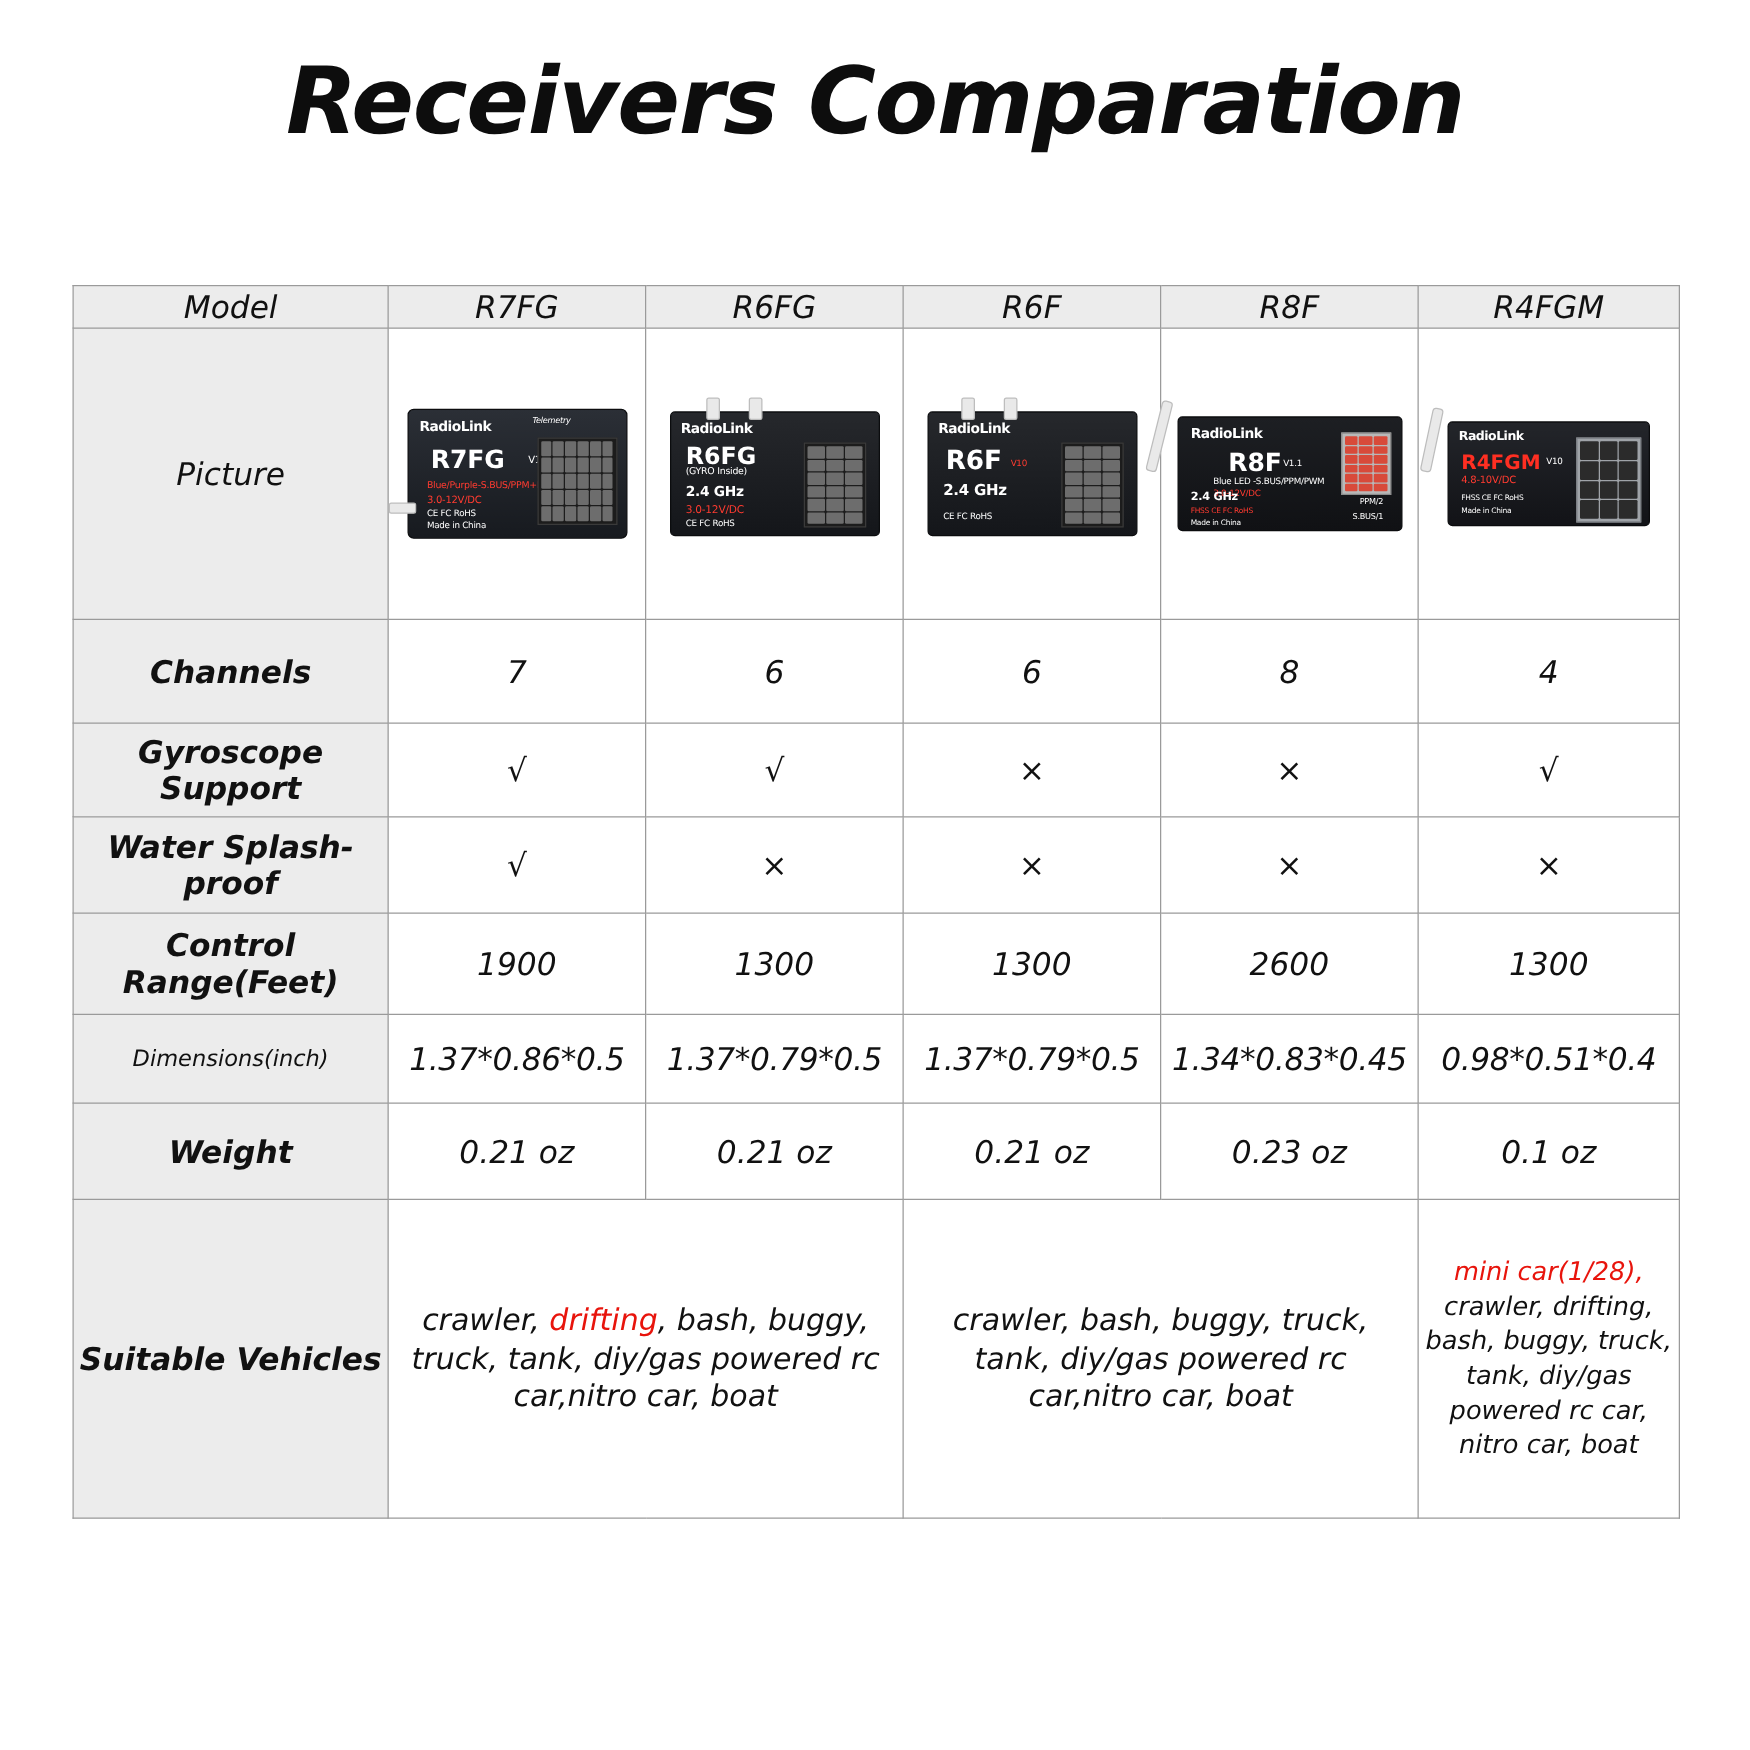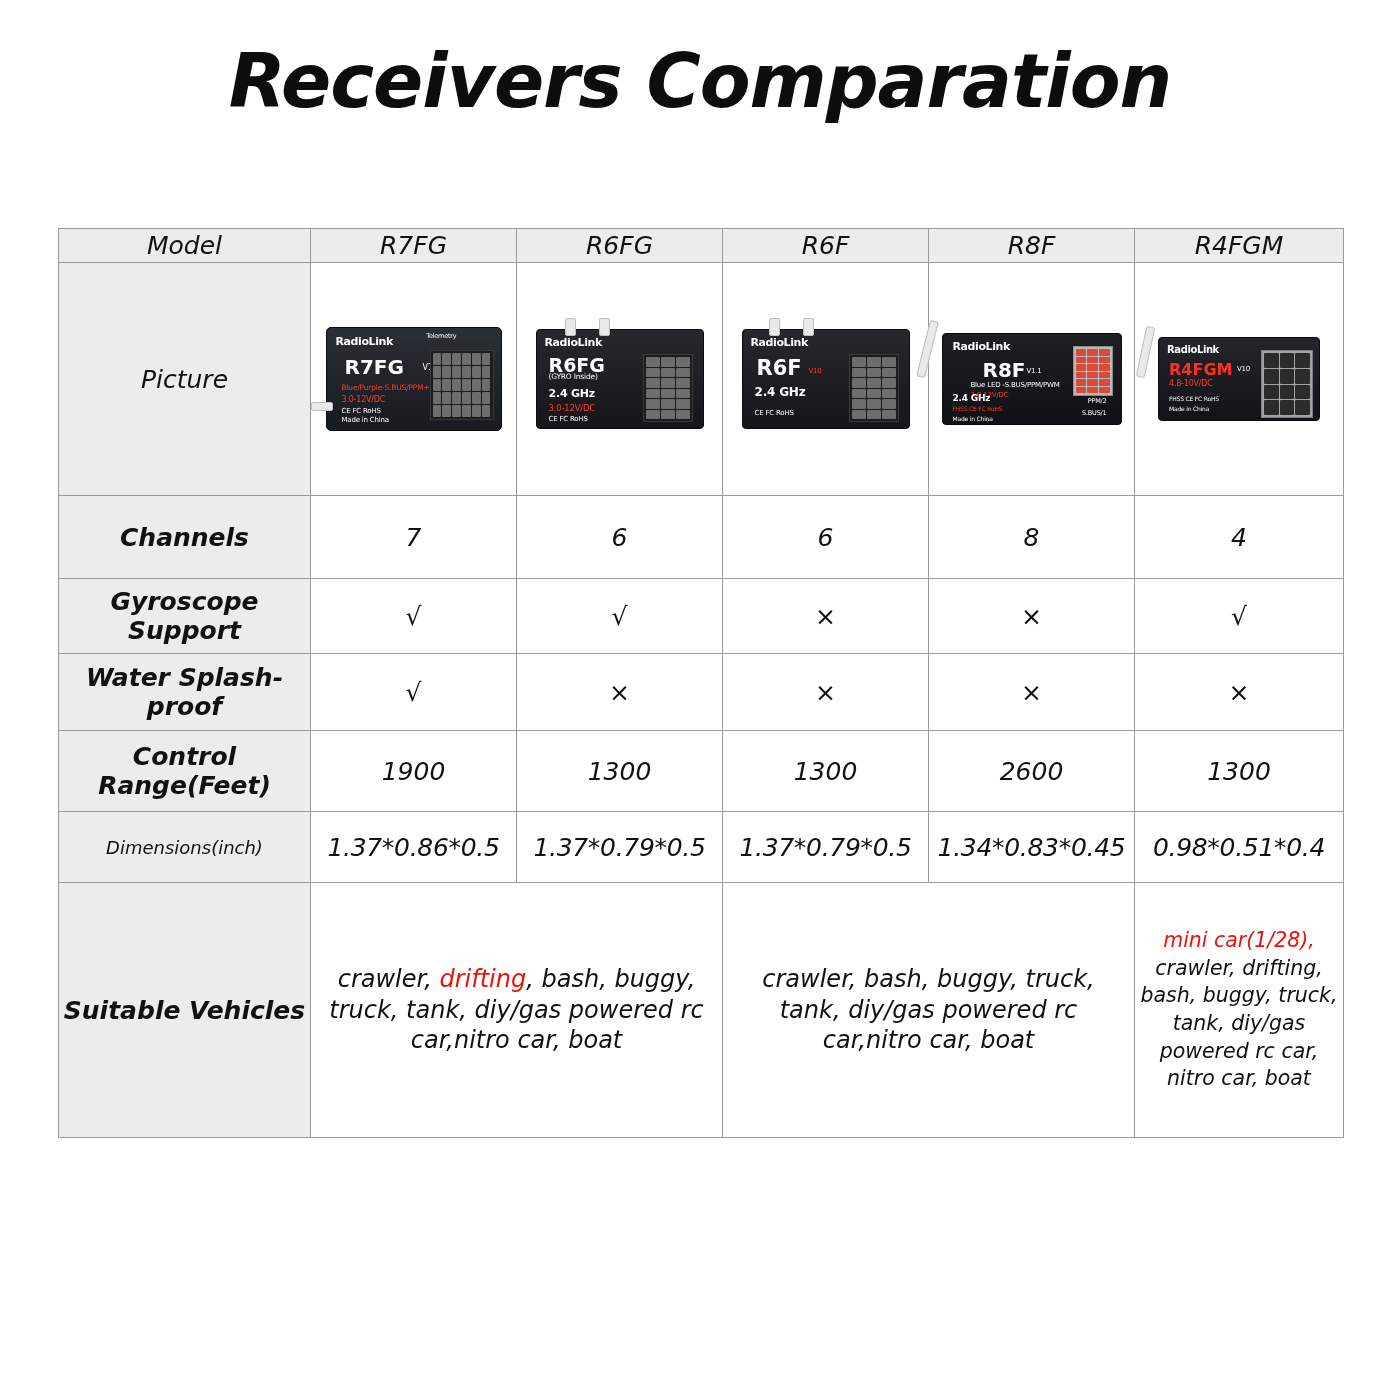--- a/index.html
+++ b/index.html
@@ -219,21 +219,21 @@
         <td class="hdr">R4FGM</td>
       </tr>
 
       <tr class="row-pic">
         <td class="rowlabel" style="font-weight:normal;font-size:25px;">Picture</td>
 
         <td>
           <div class="pic-wrap">
             <div class="rx" id="rx-r7fg">
               <span class="brand" style="left:9px;top:7px;font-size:11px;">RadioLink</span>
-              <span class="tiny" style="right:44px;top:5px;font-size:6.5px;">Telemetry</span>
+              <span class="tiny" style="right:44px;top:5px;font-size:6.5px;font-style:italic;">Telemetry</span>
               <span class="model" style="left:18px;top:27px;font-size:20px;">R7FG</span>
               <span class="tiny" style="left:96px;top:36px;font-size:8px;">V1.4</span>
               <span class="tiny red" style="left:15px;top:56px;font-size:7.5px;">Blue/Purple-S.BUS/PPM+PWM</span>
               <span class="tiny red" style="left:15px;top:68px;font-size:8px;">3.0-12V/DC</span>
               <span class="tiny" style="left:15px;top:80px;font-size:7px;">CE FC RoHS</span>
               <span class="tiny" style="left:15px;top:89px;font-size:7px;">Made in China</span>
               <div class="pinblock" style="right:7px;top:22px;width:58px;height:64px;grid-template-columns:repeat(6,1fr);grid-template-rows:repeat(5,1fr);">
                 <span class="pin"></span>
                   <span class="pin"></span>
                   <span class="pin"></span>
@@ -448,20 +448,28 @@
 
       <tr class="row-dim">
         <td class="rowlabel" style="font-weight:normal;font-size:18px;">Dimensions(inch)</td>
         <td class="dimcell">1.37*0.86*0.5</td>
         <td class="dimcell">1.37*0.79*0.5</td>
         <td class="dimcell">1.37*0.79*0.5</td>
         <td class="dimcell">1.34*0.83*0.45</td>
         <td class="dimcell red">0.98*0.51*0.4</td>
       </tr>
 
+      <tr class="row-w">
+        <td class="rowlabel">Weight</td>
+        <td>0.21 oz</td>
+        <td>0.21 oz</td>
+        <td>0.21 oz</td>
+        <td>0.23 oz</td>
+        <td class="red">0.1 oz</td>
+      </tr>
 
       <tr class="row-sv">
         <td class="rowlabel">Suitable Vehicles</td>
         <td colspan="2">
           <div class="sv-text">
             <span>crawler, </span><span class="red">drifting</span><span>, bash, buggy, truck, tank, diy/gas powered rc car,nitro car, boat</span>
           </div>
         </td>
         <td colspan="2">
           <div class="sv-text">crawler, bash, buggy, truck, tank, diy/gas powered rc car,nitro car, boat</div>

